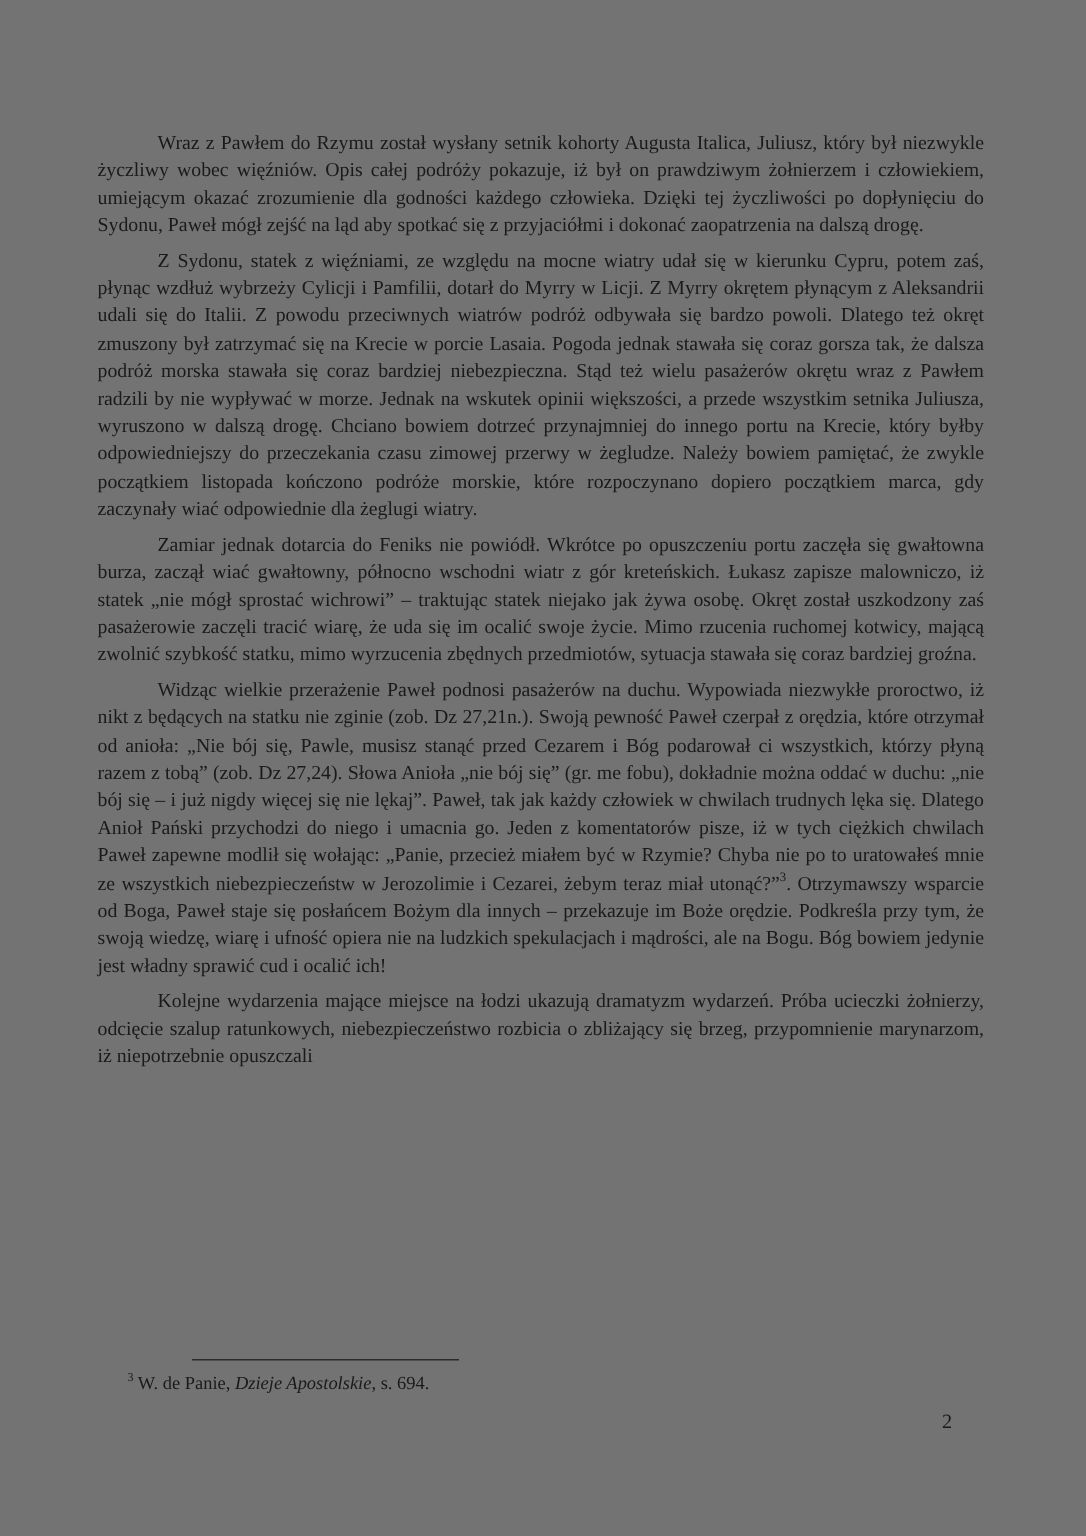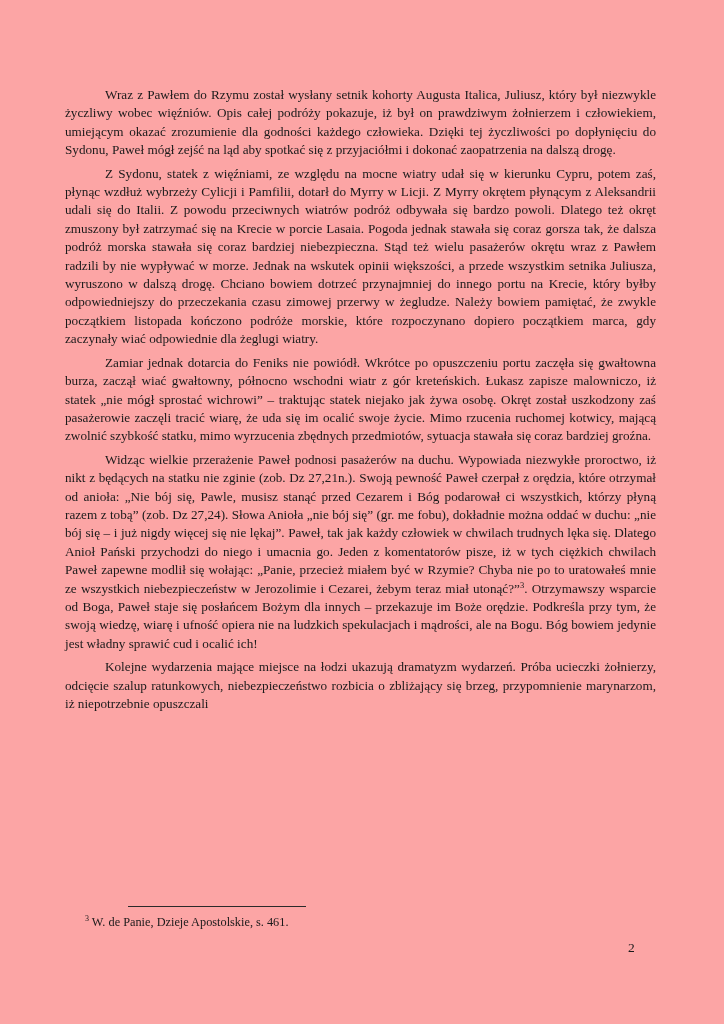--- a/index.html
+++ b/index.html
@@ -9,21 +9,21 @@
   body {
     width: 724px;
     height: 1024px;
     background: #e8e8e8;
     font-family: "Liberation Serif", "DejaVu Serif", serif;
   }
   .page {
     position: relative;
     width: 724px;
     height: 1024px;
-    background: #fca5a5;
+    background: #737373;
     overflow: hidden;
   }
   .body-text {
     position: absolute;
     left: 65px;
     top: 86px;
     width: 591px;
     font-size: 13.2px;
     line-height: 18.4px;
     color: #1a1a1a;
@@ -60,20 +60,21 @@
     font-size: 12.3px;
     line-height: 16px;
     text-align: left;
   }
   .footnote-text sup {
     font-size: 8px;
     line-height: 0;
     vertical-align: super;
   }
   .footnote-text .work-title {
+    font-style: italic;
   }
   .page-number {
     position: absolute;
     left: 628px;
     top: 940px;
     font-size: 13.5px;
     color: #1a1a1a;
   }
 </style>
 </head>
@@ -90,18 +91,18 @@
     <p class="para"><span>Zamiar jednak dotarcia do Feniks nie powiódł. Wkrótce po opuszczeniu portu zaczęła się gwałtowna burza, zaczął wiać gwałtowny, północno wschodni wiatr z gór kreteńskich. Łukasz zapisze malowniczo, iż statek „nie mógł sprostać wichrowi” – traktując statek niejako jak żywa osobę. Okręt został uszkodzony zaś pasażerowie zaczęli tracić wiarę, że uda się im ocalić swoje życie. Mimo rzucenia ruchomej kotwicy, mającą zwolnić szybkość statku, mimo wyrzucenia zbędnych przedmiotów, sytuacja stawała się coraz bardziej groźna.</span></p>
 
     <p class="para"><span>Widząc wielkie przerażenie Paweł podnosi pasażerów na duchu. Wypowiada niezwykłe proroctwo, iż nikt z będących na statku nie zginie (zob. Dz 27,21n.). Swoją pewność Paweł czerpał z orędzia, które otrzymał od anioła: „Nie bój się, Pawle, musisz stanąć przed Cezarem i Bóg podarował ci wszystkich, którzy płyną razem z tobą” (zob. Dz 27,24). Słowa Anioła „nie bój się” (gr. me fobu), dokładnie można oddać w duchu: „nie bój się – i już nigdy więcej się nie lękaj”. Paweł, tak jak każdy człowiek w chwilach trudnych lęka się. Dlatego Anioł Pański przychodzi do niego i umacnia go. Jeden z komentatorów pisze, iż w tych ciężkich chwilach Paweł zapewne modlił się wołając: „Panie, przecież miałem być w Rzymie? Chyba nie po to uratowałeś mnie ze wszystkich niebezpieczeństw w Jerozolimie i Cezarei, żebym teraz miał utonąć?”</span><sup class="fn-ref">3</sup><span>. Otrzymawszy wsparcie od Boga, Paweł staje się posłańcem Bożym dla innych – przekazuje im Boże orędzie. Podkreśla przy tym, że swoją wiedzę, wiarę i ufność opiera nie na ludzkich spekulacjach i mądrości, ale na Bogu. Bóg bowiem jedynie jest władny sprawić cud i ocalić ich!</span></p>
 
     <p class="para"><span>Kolejne wydarzenia mające miejsce na łodzi ukazują dramatyzm wydarzeń. Próba ucieczki żołnierzy, odcięcie szalup ratunkowych, niebezpieczeństwo rozbicia o zbliżający się brzeg, przypomnienie marynarzom, iż niepotrzebnie opuszczali</span></p>
 
   </div>
 
   <div class="footnote-area">
     <div class="footnote-separator"></div>
-    <p class="footnote-text"><sup>3</sup><span> W. de Panie, </span><span class="work-title">Dzieje Apostolskie</span><span>, s. 461.</span></p>
+    <p class="footnote-text"><sup>3</sup><span> W. de Panie, </span><span class="work-title">Dzieje Apostolskie</span><span>, s. 694.</span></p>
   </div>
 
   <div class="page-number">2</div>
 
 </div>
 
 </body></html>

